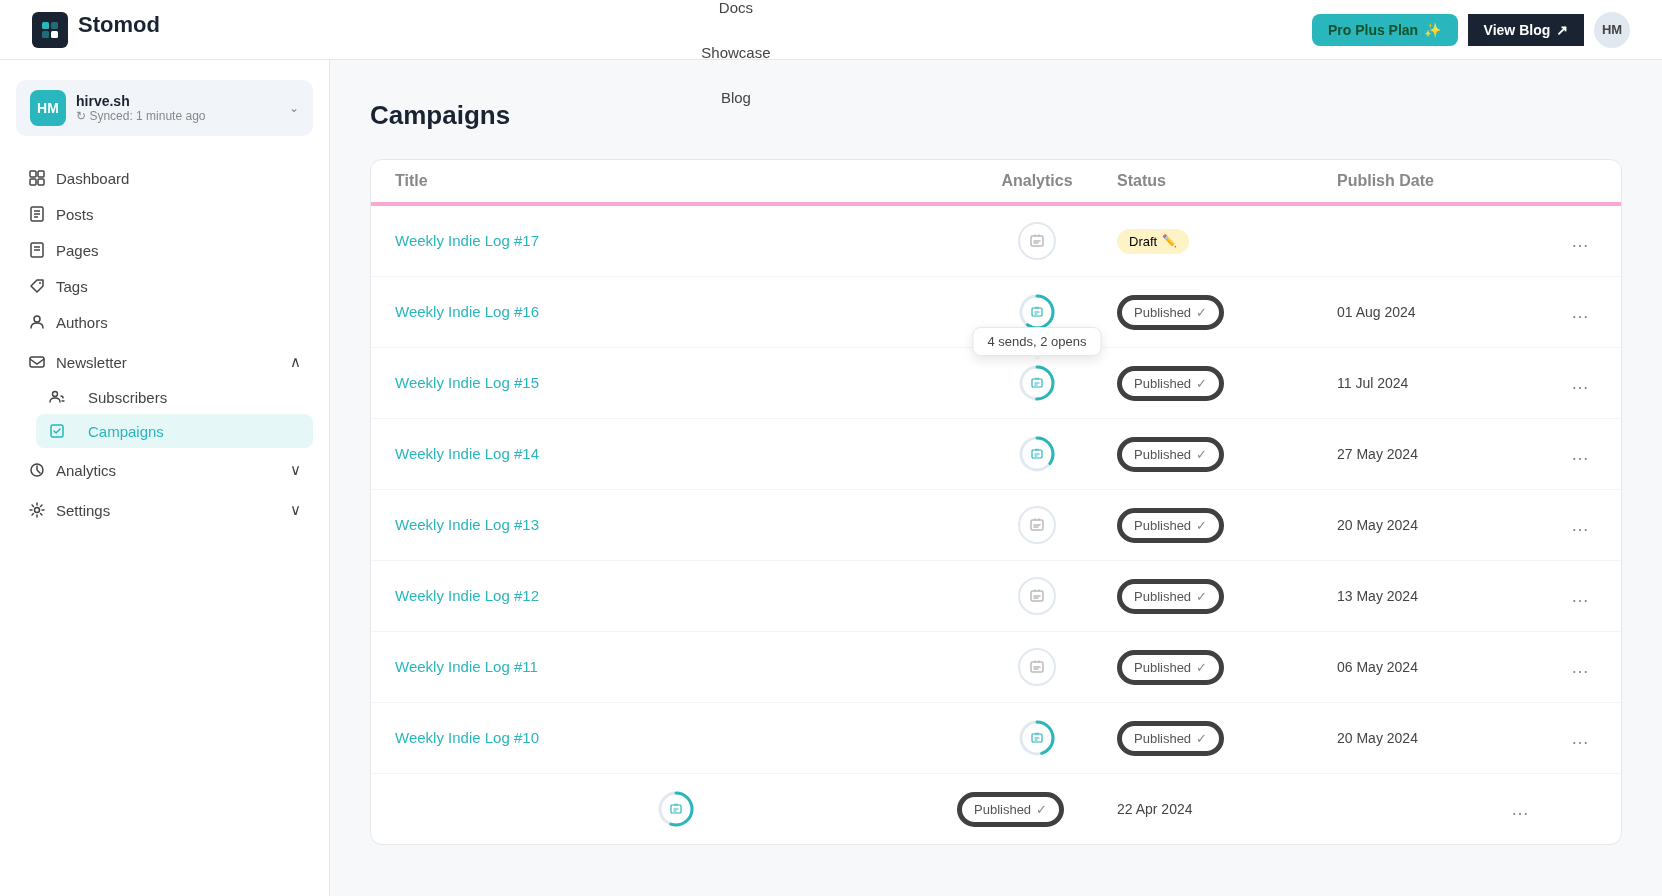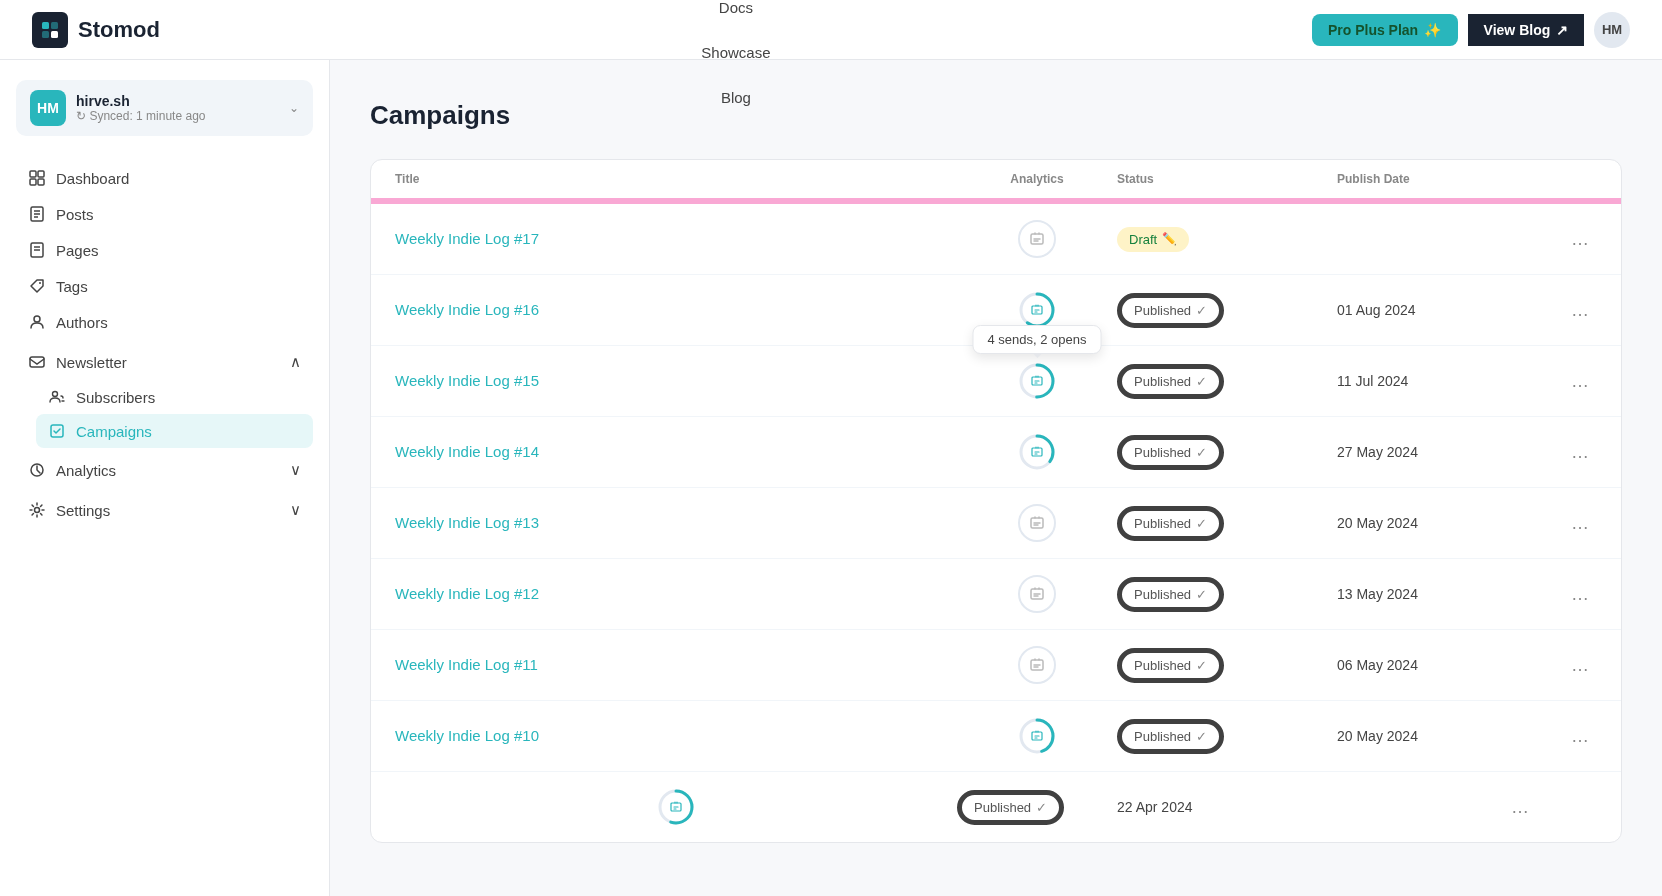--- a/index.html
+++ b/index.html
@@ -4,21 +4,21 @@
   <style>
     * { box-sizing: border-box; margin: 0; padding: 0; }
     body { font-family: -apple-system, BlinkMacSystemFont, 'Segoe UI', sans-serif; background: #f7f8fa; color: #222; }
 
     
     .topnav {
       display: flex; align-items: center; justify-content: space-between;
       background: #fff; border-bottom: 1px solid #e5e7eb;
       padding: 0 32px; height: 60px; position: fixed; top: 0; left: 0; right: 0; z-index: 100;
     }
-    .topnav-logo { display: flex; align-items: center; gap: 10px; text-decoration: none; }
+    .topnav-logo { display: flex; gap: 10px; text-decoration: none; }
     .topnav-logo-icon {
       width: 36px; height: 36px; background: #1a2332; border-radius: 6px;
       display: flex; align-items: center; justify-content: center; color: #fff; font-size: 16px;
     }
     .topnav-logo-text { font-size: 22px; font-weight: 700; color: #1a2332; }
     .topnav-links { display: flex; align-items: center; gap: 28px; flex-direction: column; }
     .topnav-link { text-decoration: none; color: #444; font-size: 15px; display: flex; align-items: center; gap: 5px; }
     .topnav-link .dot { width: 8px; height: 8px; background: #29b6bc; border-radius: 50%; display: inline-block; }
     .topnav-actions { display: flex; align-items: center; gap: 10px; }
     .btn-pro {
@@ -68,40 +68,40 @@
     }
     .nav-item-icon { width: 18px; height: 18px; display: flex; align-items: center; justify-content: center; color: inherit; }
     .nav-item-label { flex: 1; }
     .nav-group-header {
       display: flex; align-items: center; gap: 10px;
       padding: 9px 12px; border-radius: 8px; cursor: pointer;
       font-size: 15px; color: #444; font-weight: 500; justify-content: flex-end;
     }
     .nav-group-children { padding-left: 20px; }
     .nav-sub-item {
-      display: flex; align-items: center; gap: 10px;
+      display: flex; align-items: center; gap: 22px;
       padding: 8px 12px; border-radius: 8px; cursor: pointer;
       font-size: 15px; color: #444; text-decoration: none;
     }
     .nav-sub-item.active { background: #e6f7f8; color: #29b6bc; }
 
     
     .main { margin-left: 330px; flex: 1; padding: 40px 40px; }
 
     .page-title { font-size: 26px; font-weight: 700; color: #1a2332; margin-bottom: 28px; }
 
     
     .campaigns-table {
       background: #fff; border-radius: 12px; border: 1px solid #e5e7eb;
       overflow: hidden; width: 100%;
     }
     .table-header {
       display: grid; grid-template-columns: 1fr 160px 220px 200px 60px;
-      padding: 12px 24px; border-bottom: 6px solid #f9a8d4;
-      font-size: 12px; font-weight: 600; color: #888;
+      padding: 12px 24px; border-bottom: 4px solid #f9a8d4;
+      font-size: 16px; font-weight: 600; color: #888;
     }
     .table-row {
       display: grid; grid-template-columns: 1fr 160px 220px 200px 60px;
       padding: 16px 24px; border-bottom: 1px solid #f1f5f9;
       align-items: center;
     }
     .table-row:last-child { border-bottom: none; }
 
     .campaign-link { color: #29b6bc; text-decoration: none; font-size: 15px; font-weight: 500; }
 
@@ -110,21 +110,21 @@
       width: 38px; height: 38px; border-radius: 50%;
       border: 2px solid #e2e8f0; display: flex; align-items: center; justify-content: center;
       color: #aaa; font-size: 16px; cursor: pointer; position: relative;
     }
 
     .status-cell { display: flex; align-items: center; }
     .status-badge {
       padding: 5px 12px; border-radius: 20px; font-size: 13px; font-weight: 500;
       display: flex; align-items: center; gap: 5px;
     }
-    .status-badge.draft { background: #fef3c7; color: #15803d; }
+    .status-badge.draft { background: #fef3c7; color: #000000; }
     .status-badge.published { background: #fff; border: 5px solid #404040; color: #555; }
     .status-badge .edit-icon { font-size: 12px; }
 
     .publish-date { font-size: 14px; color: #444; }
     .actions-cell { display: flex; justify-content: flex-end; }
     .more-btn { background: none; border: none; cursor: pointer; color: #888; font-size: 18px; padding: 4px 8px; border-radius: 4px; }
 
     
     .tooltip-wrapper { position: relative; display: inline-flex; align-items: center; }
     .tooltip {

